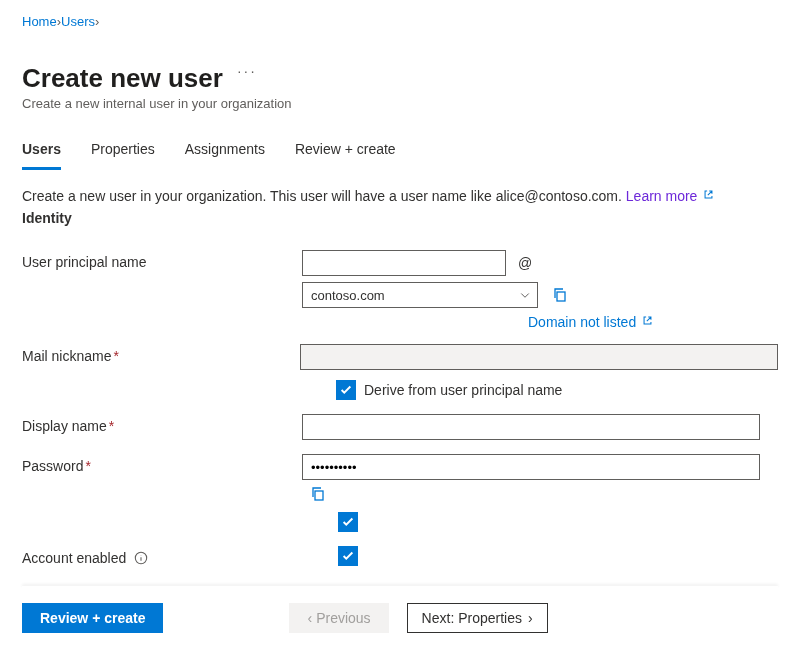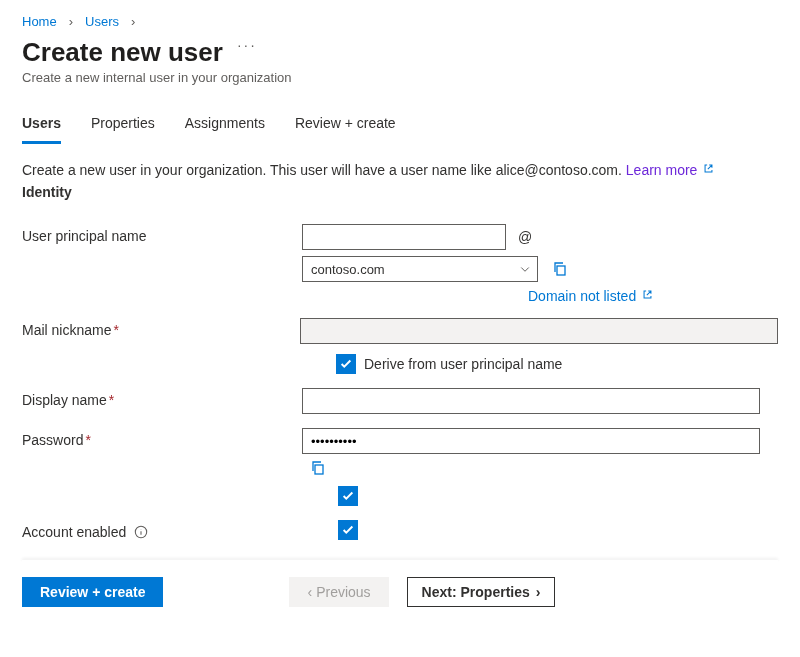--- a/index.html
+++ b/index.html
@@ -7,31 +7,31 @@
       font-family: "Segoe UI", -apple-system, sans-serif;
       font-size: 14px;
       color: #323130;
       padding: 14px 22px;
       width: 800px;
       background: #fff;
     }
     .breadcrumb {
       display: flex;
       align-items: flex-end;
-      gap: 12px;
+      gap: 0;
       font-size: 13px;
-      margin-bottom: 8px;
     }
     .breadcrumb a { color: #0078d4; text-decoration: none; cursor: pointer; }
     .breadcrumb .sep { color: #605e5c; }
     .title-row {
       display: flex;
       align-items: flex-start;
       gap: 14px;
       margin-bottom: 2px;
+      margin-top: 34px;
     }
     h1 {
       font-size: 26px;
       font-weight: 600;
       color: #201f1e;
     }
     .more-dots { color: #605e5c; cursor: pointer; letter-spacing: 2px; font-size: 14px;}
     .subtitle {
       color: #605e5c;
       font-size: 13px;
@@ -130,21 +130,21 @@
       height: 30px; padding: 0 18px; font-size: 14px; font-weight: 600;
       cursor: pointer;
     }
     .btn-disabled {
       background: #f3f2f1; color: #a19f9d; border: none;
       height: 30px; padding: 0 18px; font-size: 14px;
       display: flex; align-items: center; gap: 4px;
     }
     .btn-secondary {
       background: #fff; color: #323130; border: 1px solid #323130;
-      height: 30px; padding: 0 14px; font-size: 14px; font-weight: 700;
+      height: 30px; padding: 0 14px; font-size: 14px; font-weight: 400;
       cursor: pointer; display: flex; align-items: center; gap: 6px;
     }
     .footer-spacer { width: 90px; }
   </style>
 </head>
 <body>
 
 <nav class="breadcrumb">
   <a>Home</a>
   <span class="sep">›</span>

